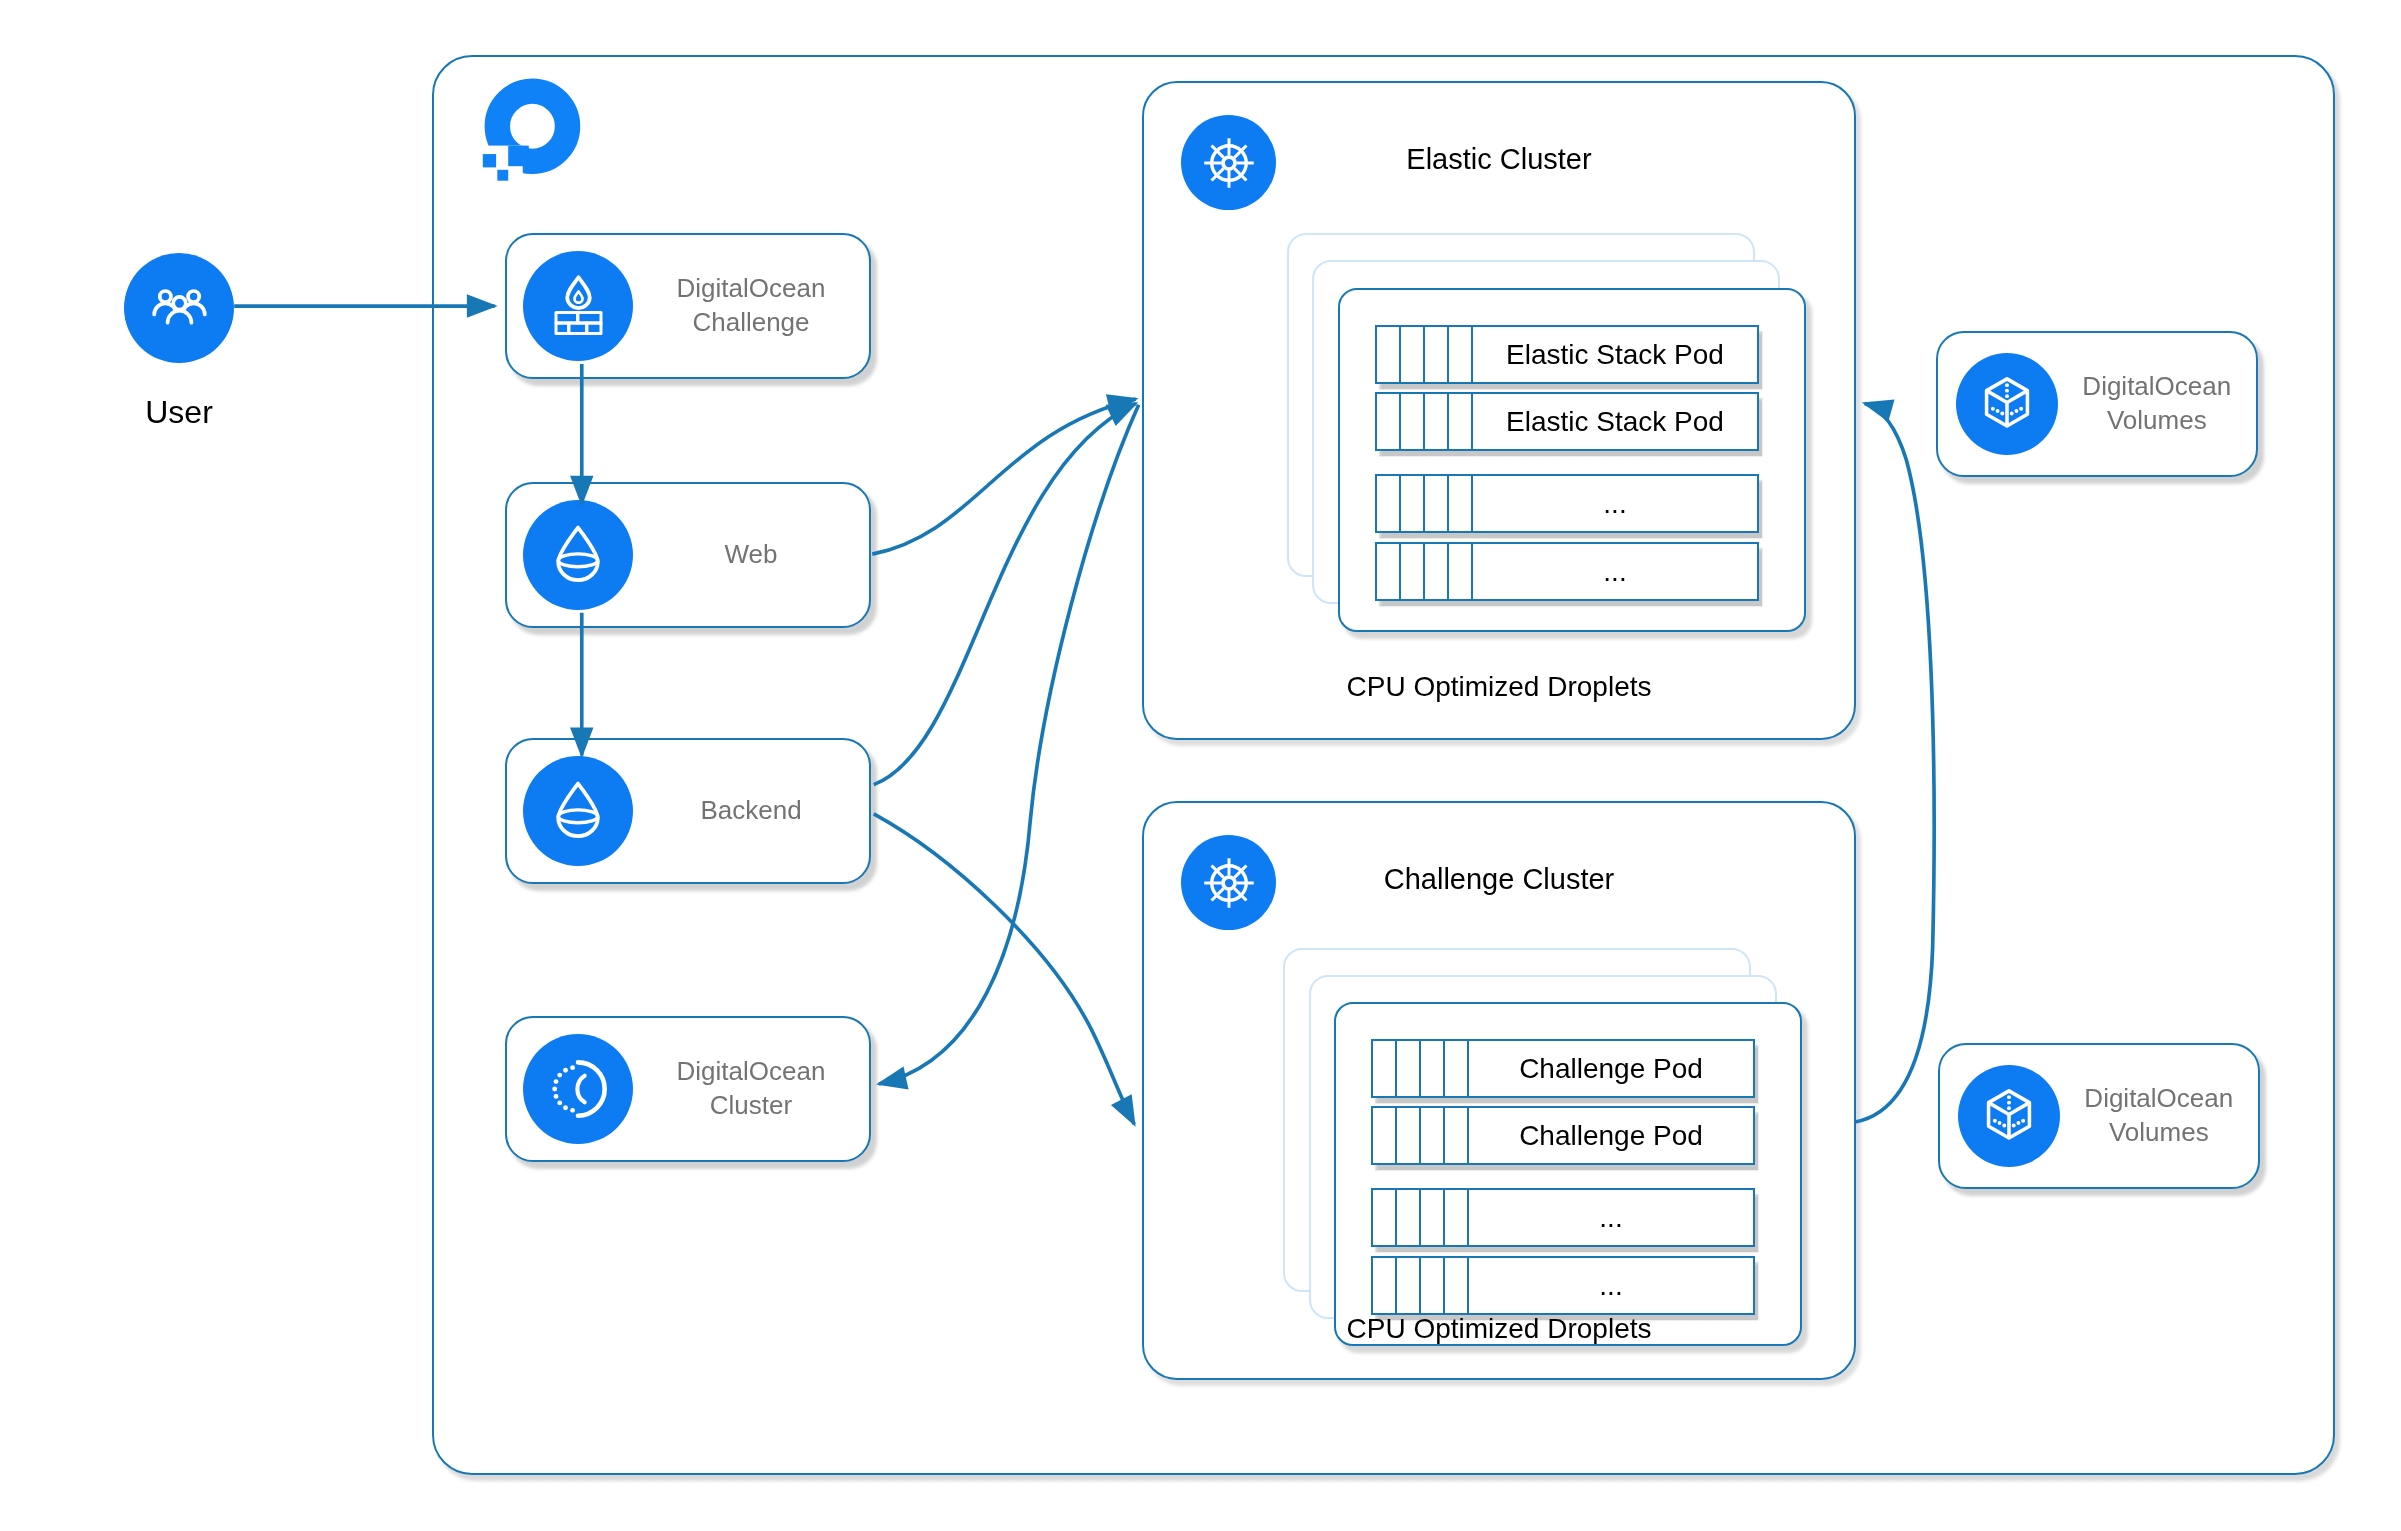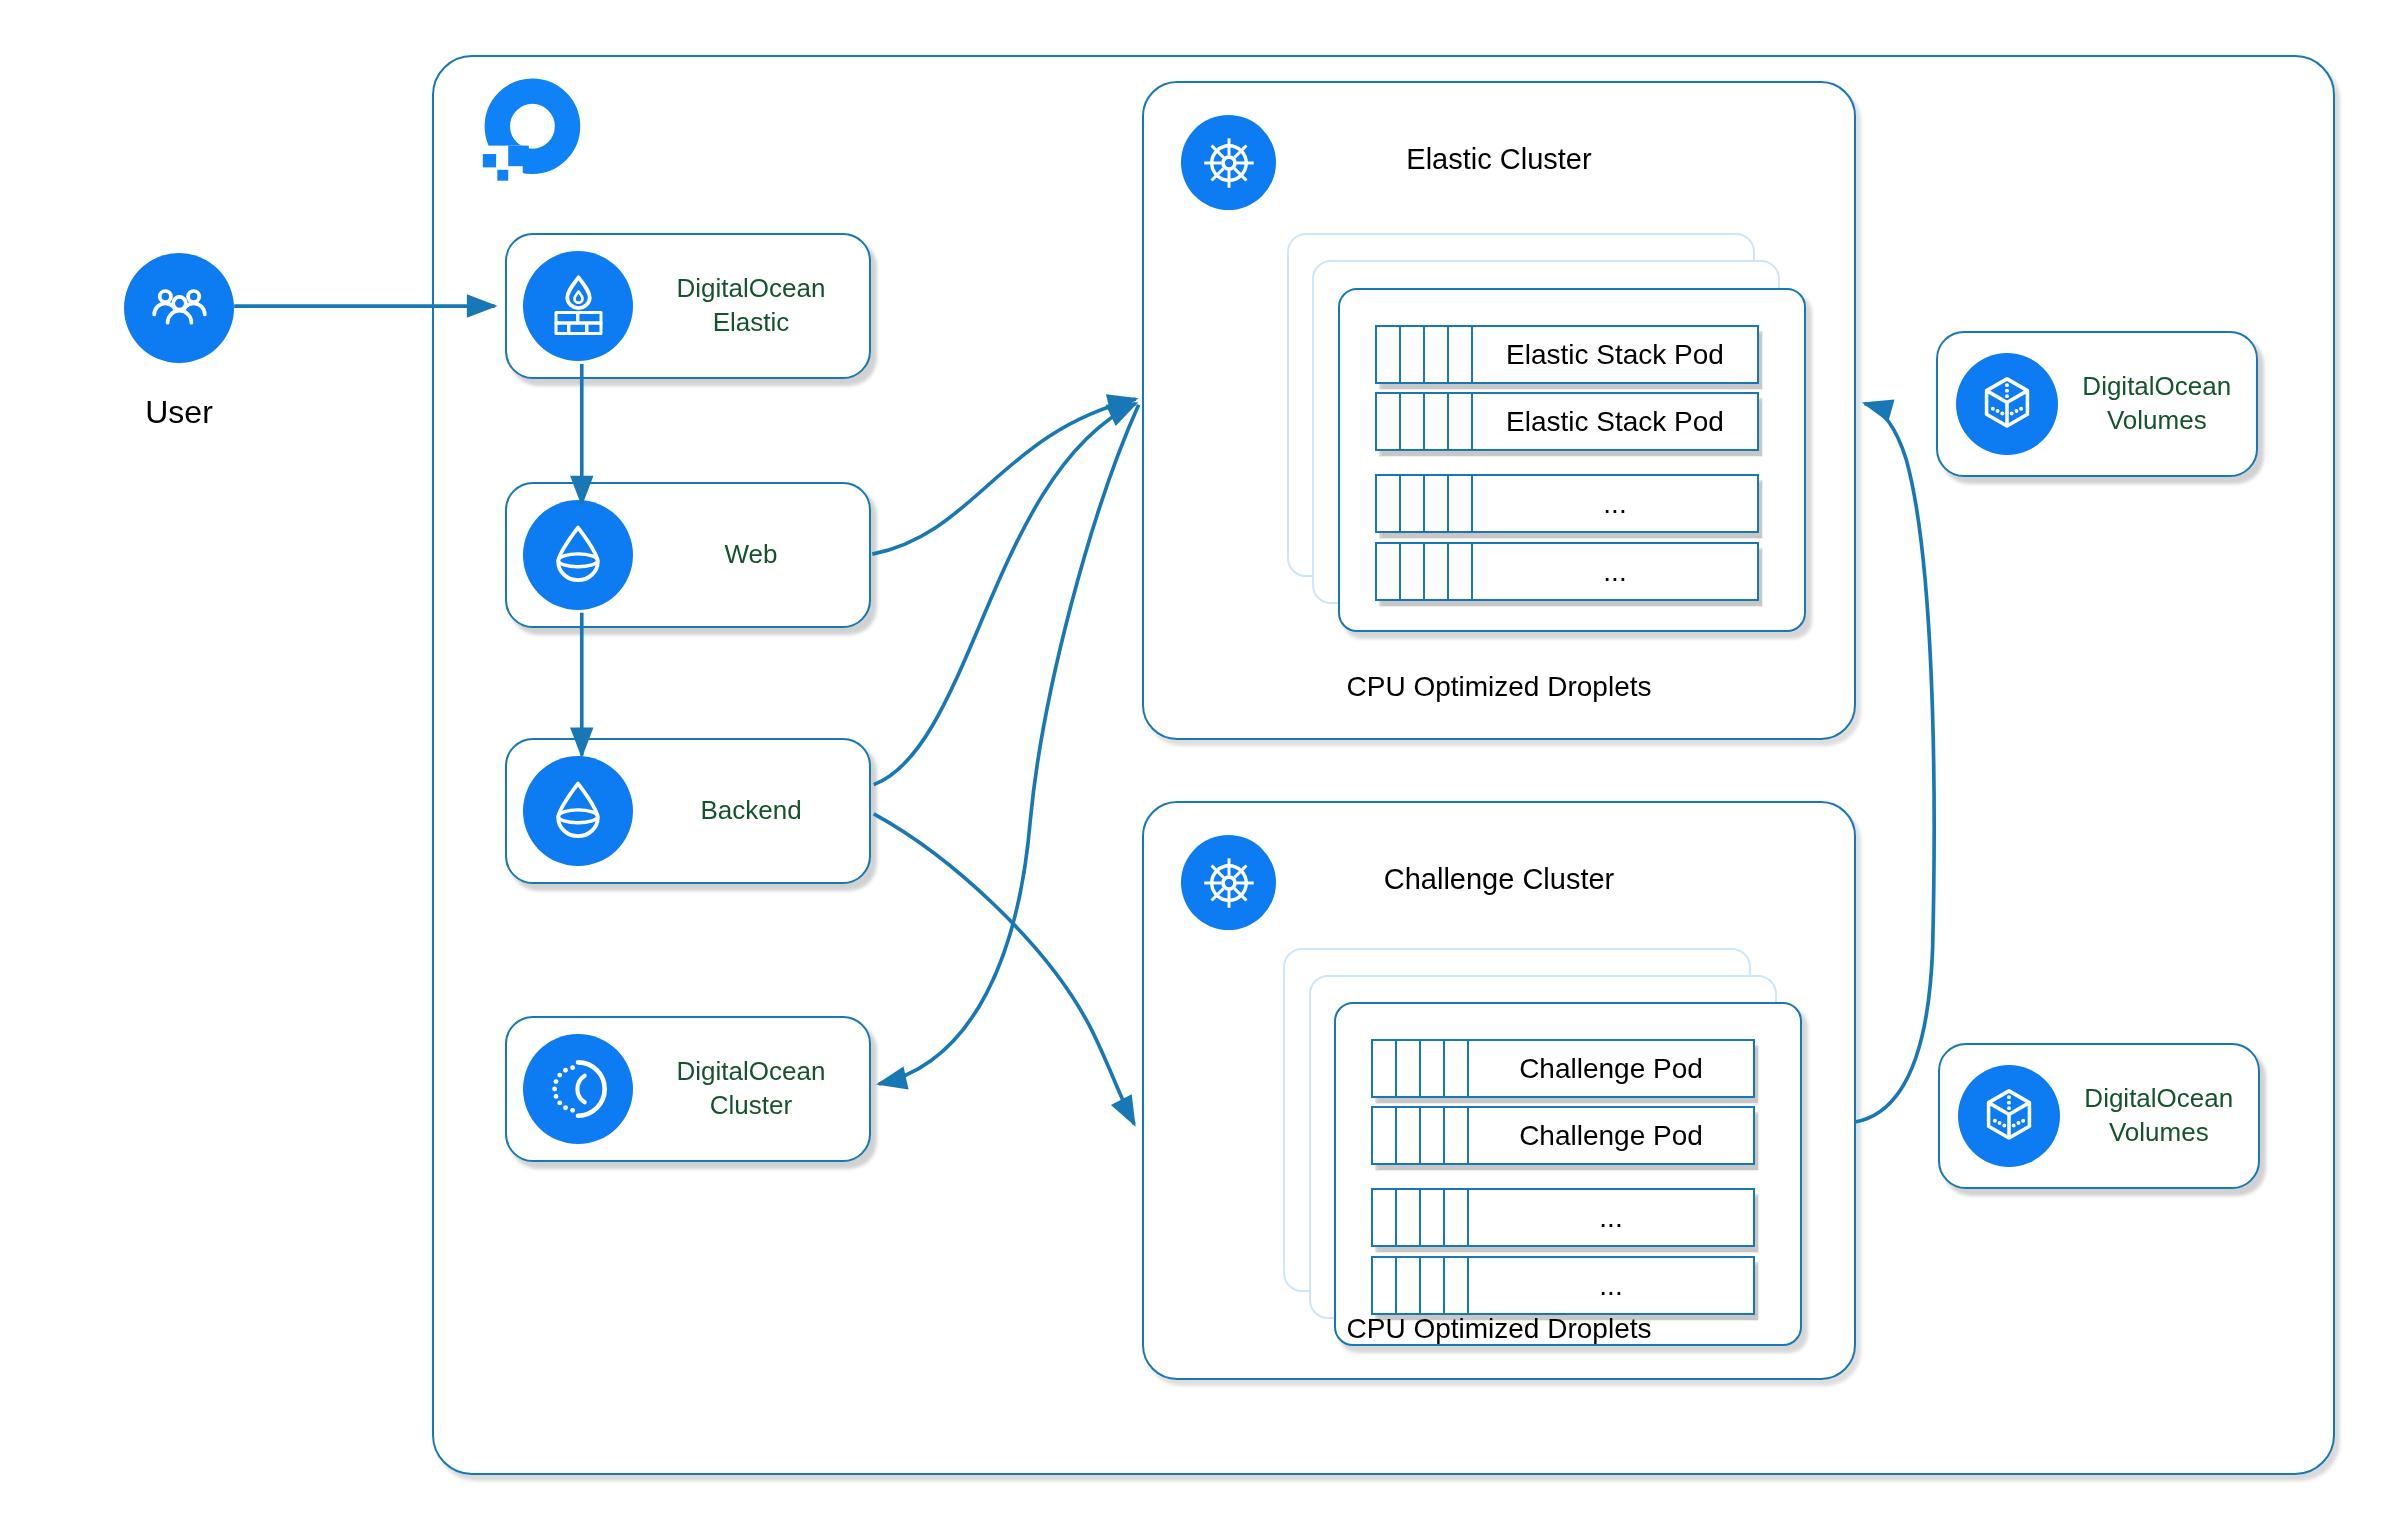--- a/index.html
+++ b/index.html
@@ -23,21 +23,21 @@
     position:absolute;background:#fff;border:2.9px solid var(--line);border-radius:28px;
     box-shadow:5.1px 6.6px 3.7px rgba(0,0,0,.18);
     display:flex;align-items:center;
   }
   .badge{
     border-radius:50%;background:var(--accent);
     display:flex;align-items:center;justify-content:center;flex:none;
   }
   .b150{width:110px;height:110px;margin-left:16px;}
   .b140{width:102px;height:102px;margin-left:17.6px;}
-  .nlabel{flex:1;text-align:center;font-size:26px;line-height:1.3;color:#14532d;}
+  .nlabel{flex:1;text-align:center;font-size:26px;line-height:1.3;color:#737373;}
 
   .user-wrap{position:absolute;left:124px;top:253px;width:110px;text-align:center;}
   .user-badge{width:110px;height:110px;border-radius:50%;background:var(--accent);
     display:flex;align-items:center;justify-content:center;}
   .user-label{margin-top:31px;font-size:32px;}
 
   .cluster{
     position:absolute;background:#fff;border:2.9px solid var(--line);border-radius:35px;
     box-shadow:4.4px 5.9px 3.7px rgba(0,0,0,.13);
   }
@@ -104,21 +104,21 @@
             <rect x="45" y="54" width="31" height="14"></rect>
             <rect x="16" y="68" width="17" height="14"></rect>
             <rect x="33" y="68" width="24" height="14"></rect>
             <rect x="57" y="68" width="19" height="14"></rect>
           </g>
         </g>
       </svg>
     </div>
     <div class="nlabel">
       <span style="display:block">DigitalOcean</span>
-      <span style="display:block">Elastic</span>
+      <span style="display:block">Challenge</span>
     </div>
   </div>
 
   <div class="node" style="left:505px;top:482px;width:366px;height:146px;">
     <div class="badge b150">
       <svg width="70" height="70" viewBox="0 0 92 92" aria-hidden="true">
         <g fill="none" stroke="#fff">
           <path stroke-width="5" stroke-linejoin="round" d="M46,10 C46,10 20,43 20,55 a26,24 0 0 0 52,0 C72,43 46,10 46,10 Z"></path>
           <ellipse stroke-width="4.5" cx="46" cy="53" rx="26" ry="8.5"></ellipse>
         </g>

